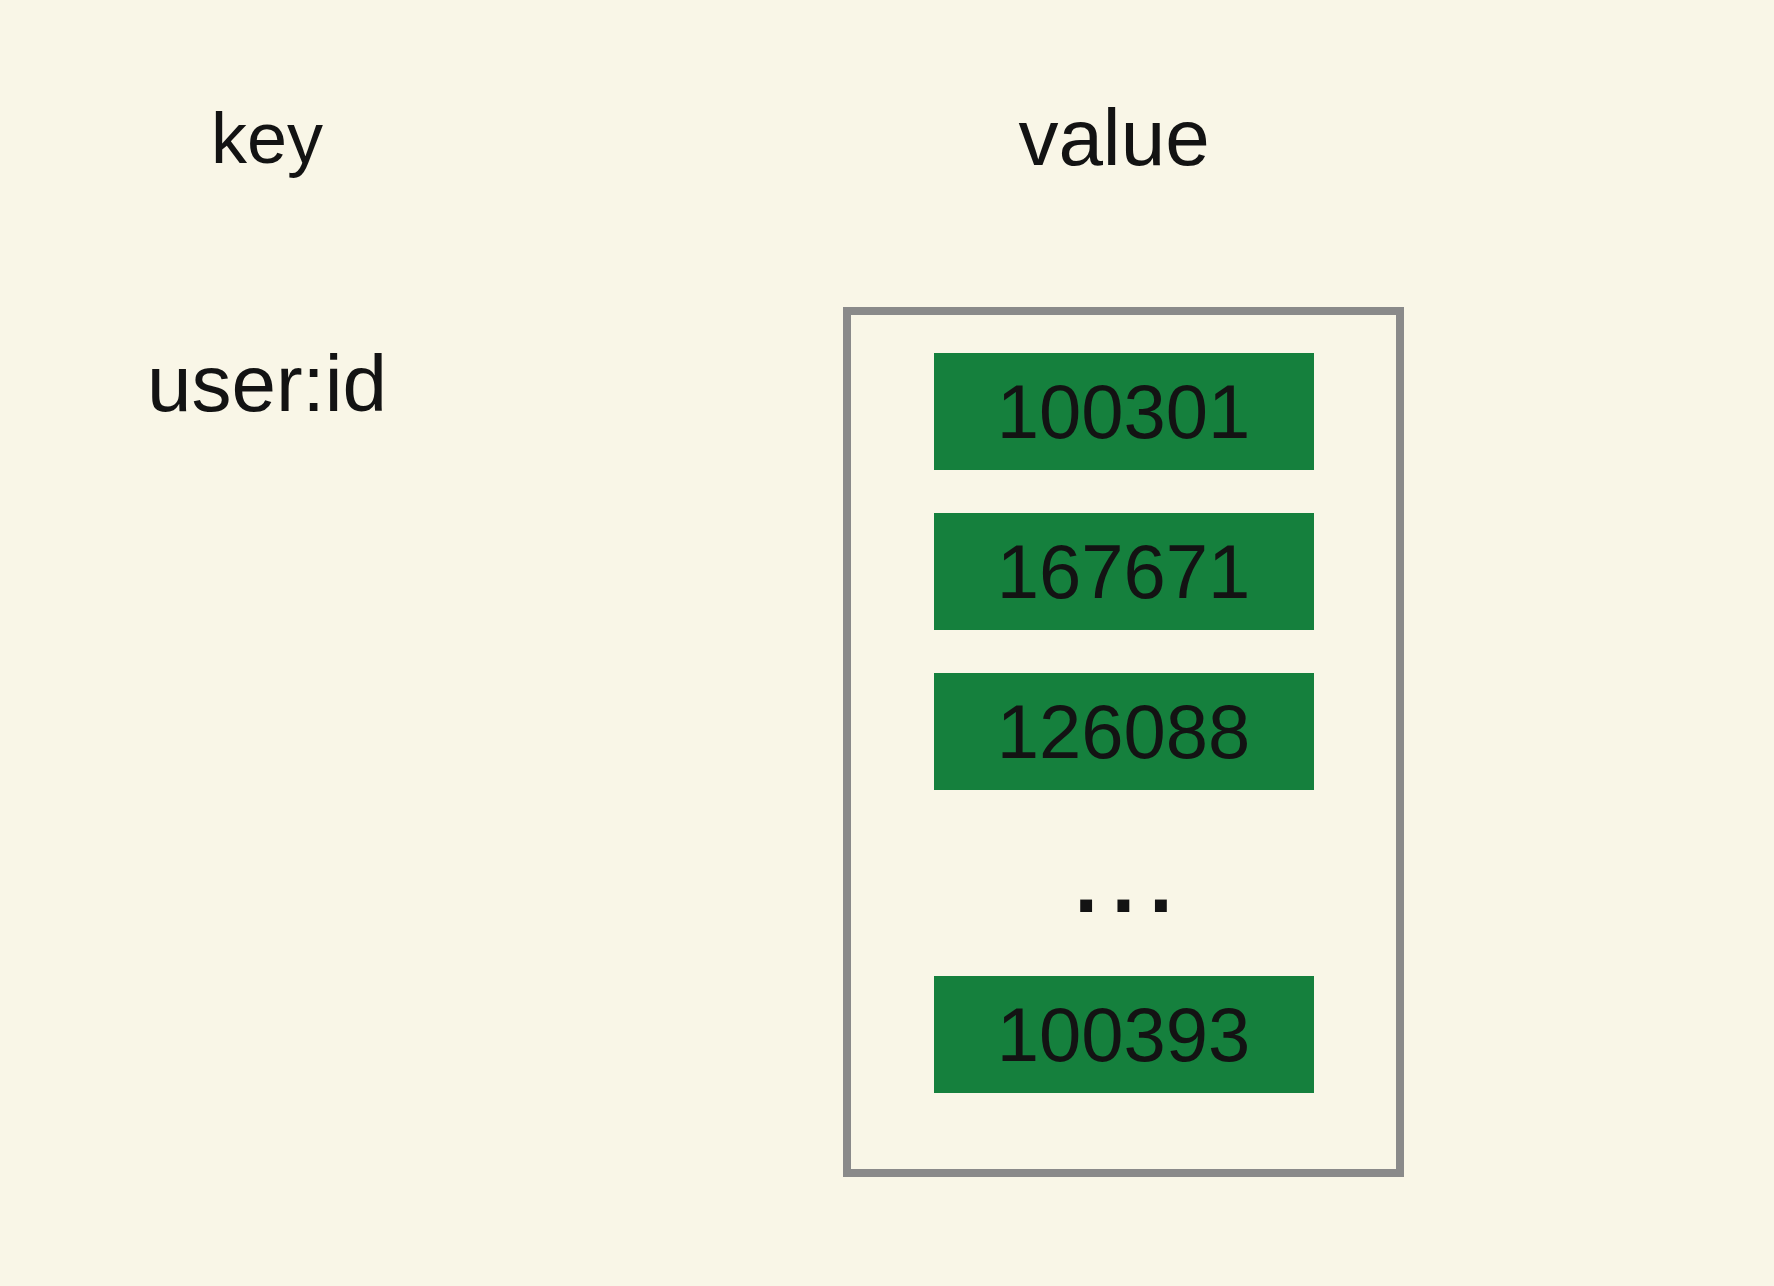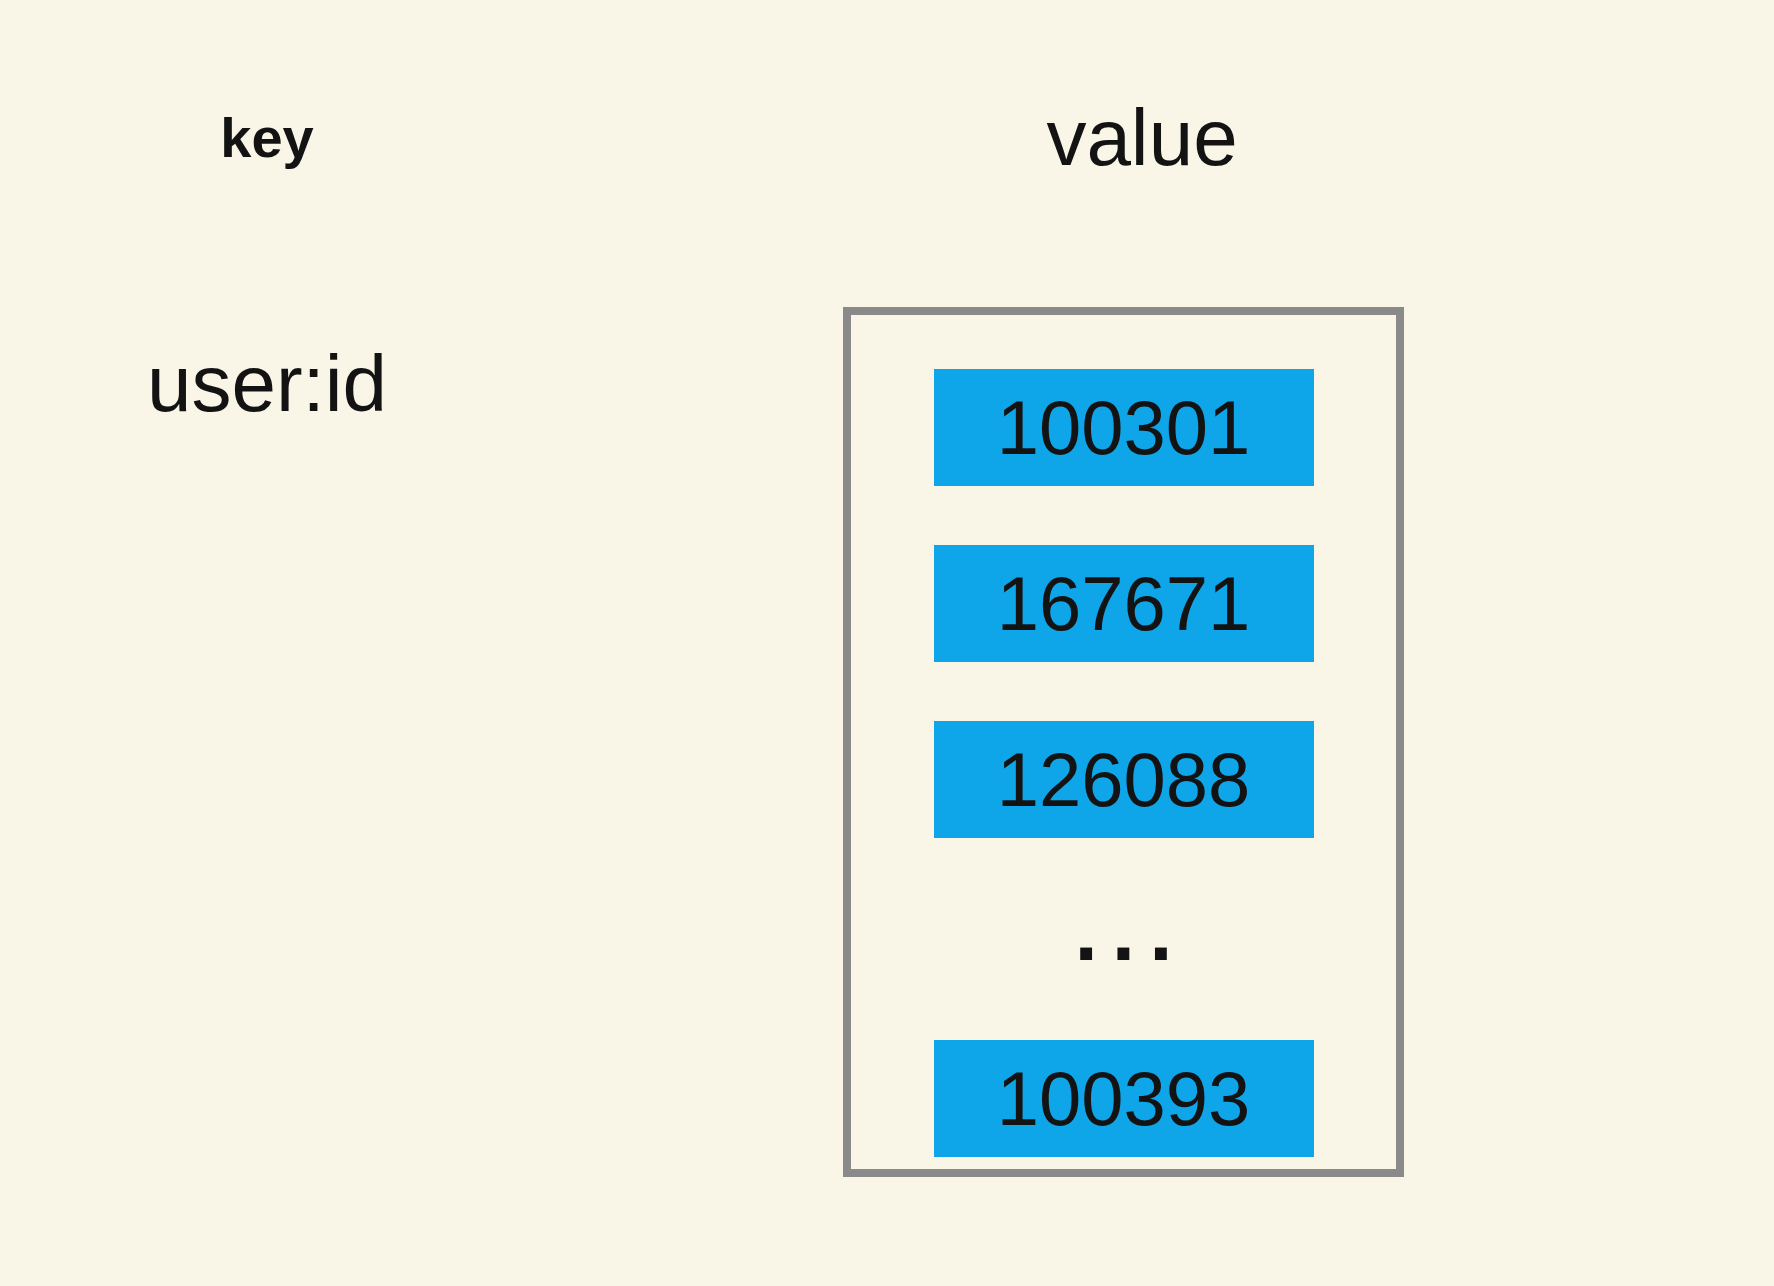--- a/index.html
+++ b/index.html
@@ -10,24 +10,24 @@
     font-family: "Liberation Sans", "DejaVu Sans", sans-serif;
     color: #131313;
     position: relative;
     overflow: hidden;
   }
   .label { position: absolute; white-space: nowrap; }
 
   #key-header {
     left: 100px; top: 88px; width: 334px;
     text-align: center;
-    font-size: 56px; line-height: 100px; font-weight: bold;
+    font-size: 72px; line-height: 100px;
   }
   #value-header {
-    left: 592px; top: 88px; width: 1100px;
+    left: 564px; top: 88px; width: 1100px;
     text-align: center;
     font-size: 80px; line-height: 100px;
   }
   #value-subtitle {
     font-size: 76px; line-height: 100px;
   }
   #key-name {
     left: 100px; top: 339px; width: 334px;
     text-align: center;
     font-size: 80px; line-height: 90px;
@@ -40,26 +40,25 @@
     box-sizing: border-box;
     border: 8px solid #8a8a8a;
     display: flex;
     flex-direction: column;
     align-items: center;
     padding-top: 38px;
     gap: 43px;
   }
   .cell {
     width: 380px; height: 117px;
-    background: #0ea5e9;
+    background: #15803d;
     display: flex;
     align-items: center;
     justify-content: center;
     font-size: 76px;
-    margin-top: 16px;
   }
   .dots {
     width: 380px; height: 100px;
     line-height: 100px;
     text-align: center;
     font-size: 84px;
     font-weight: bold;
     letter-spacing: 14px;
     text-indent: 14px;
   }

